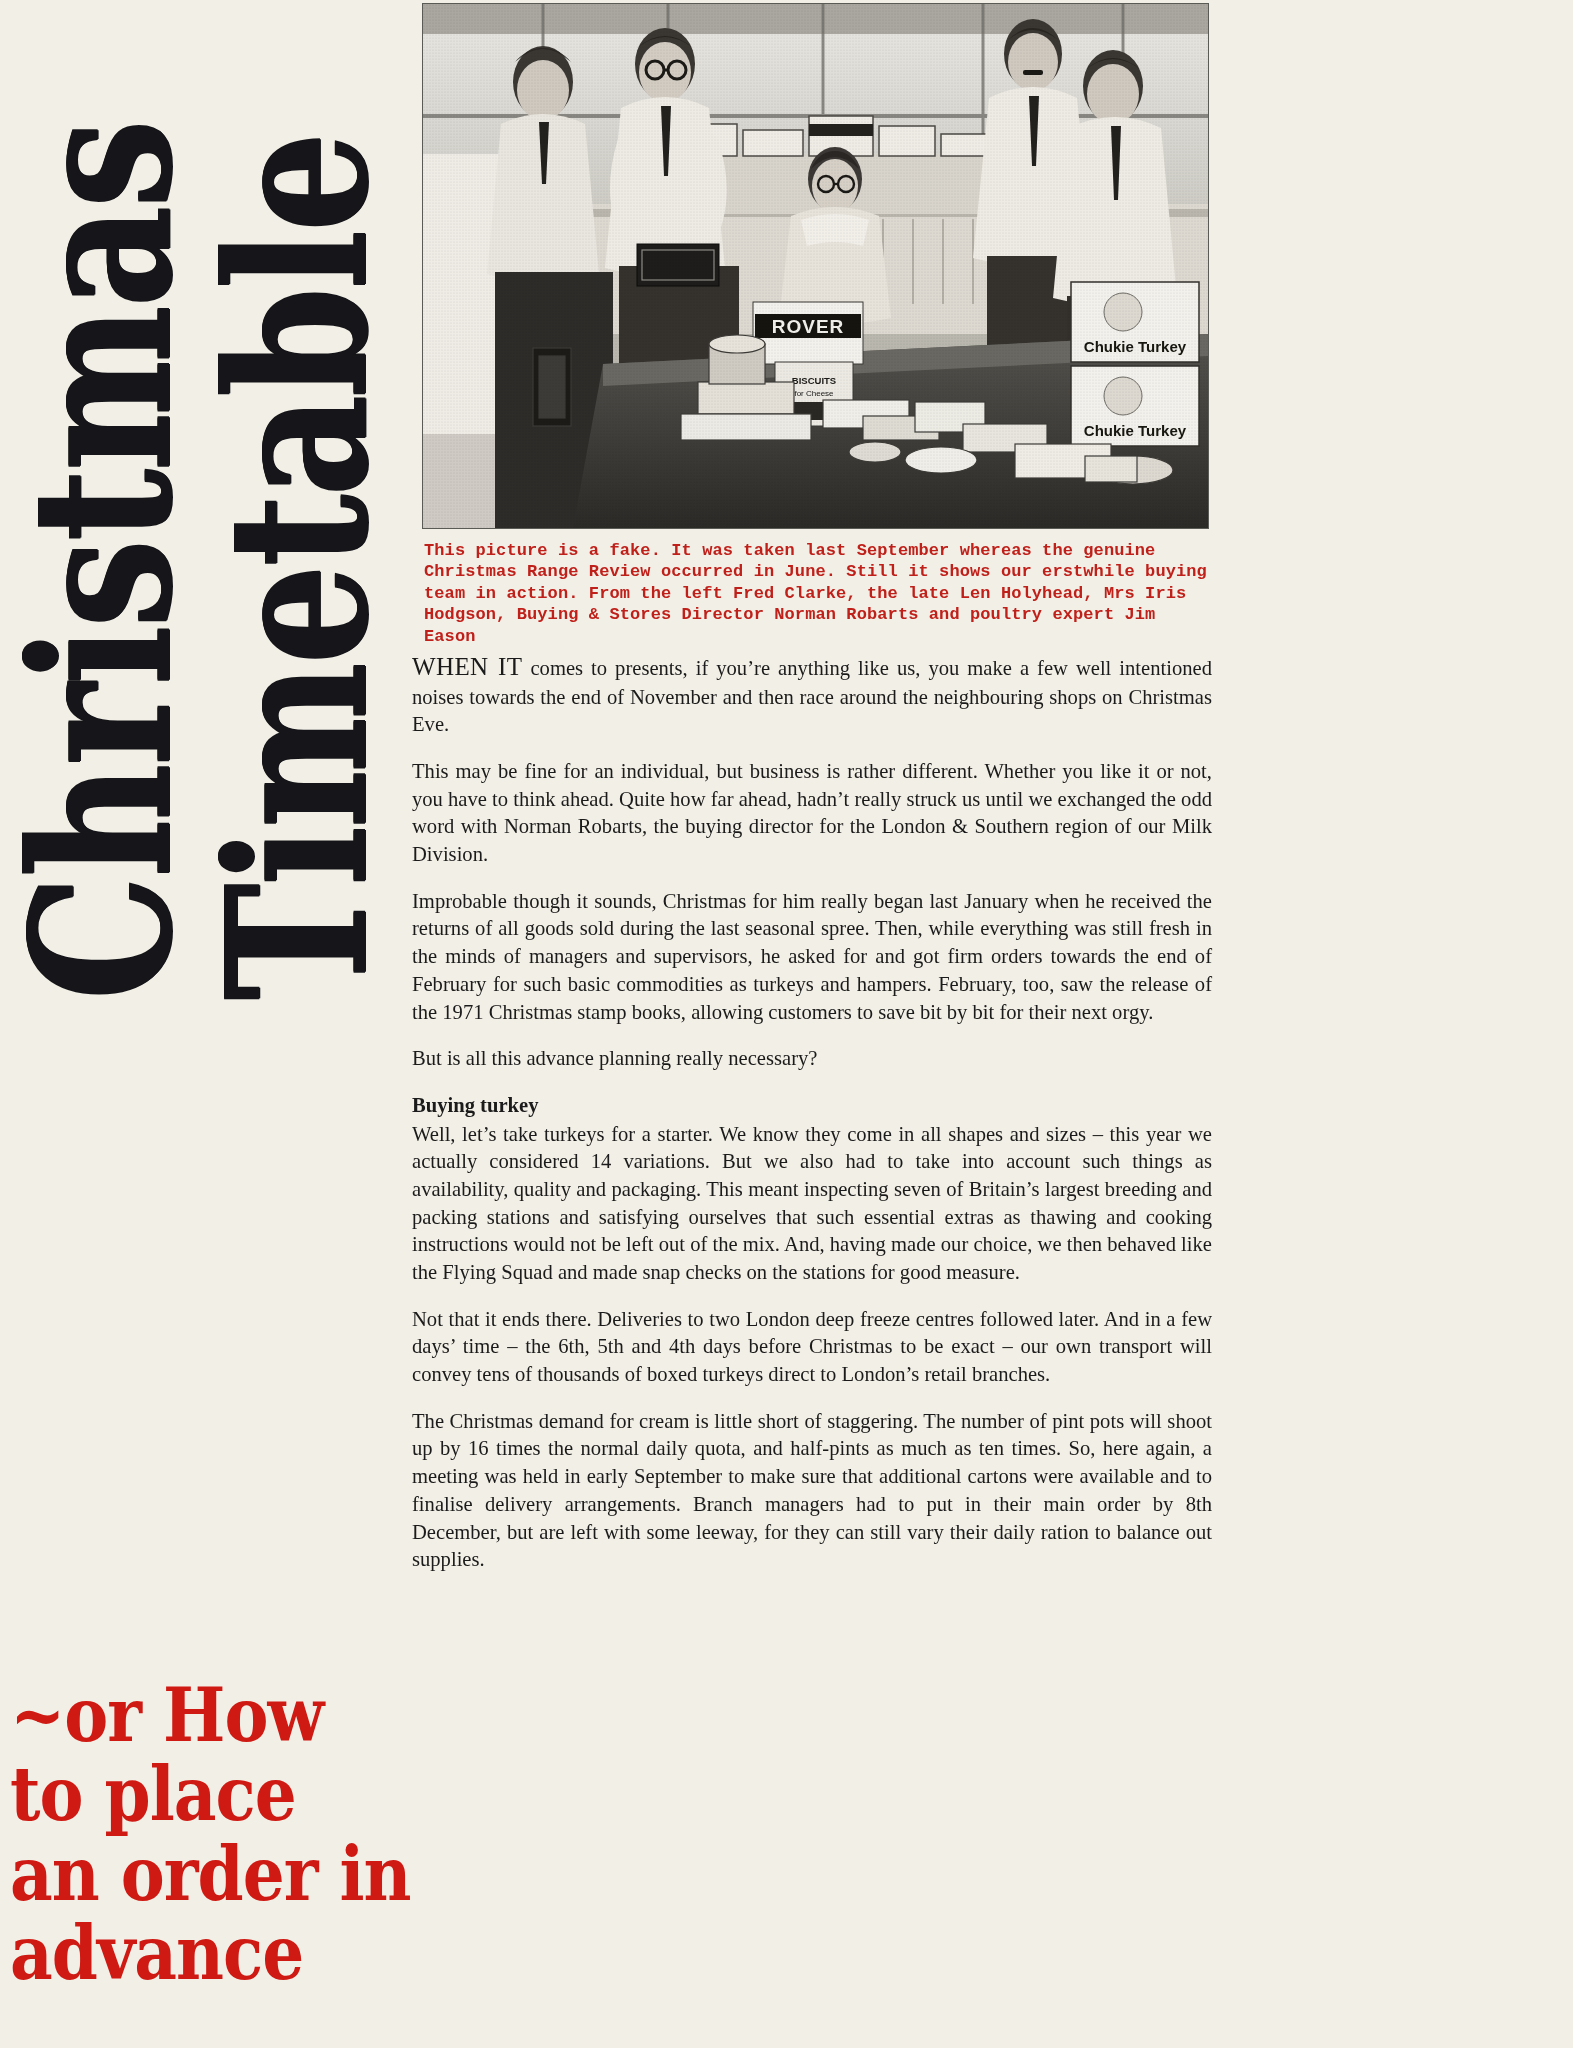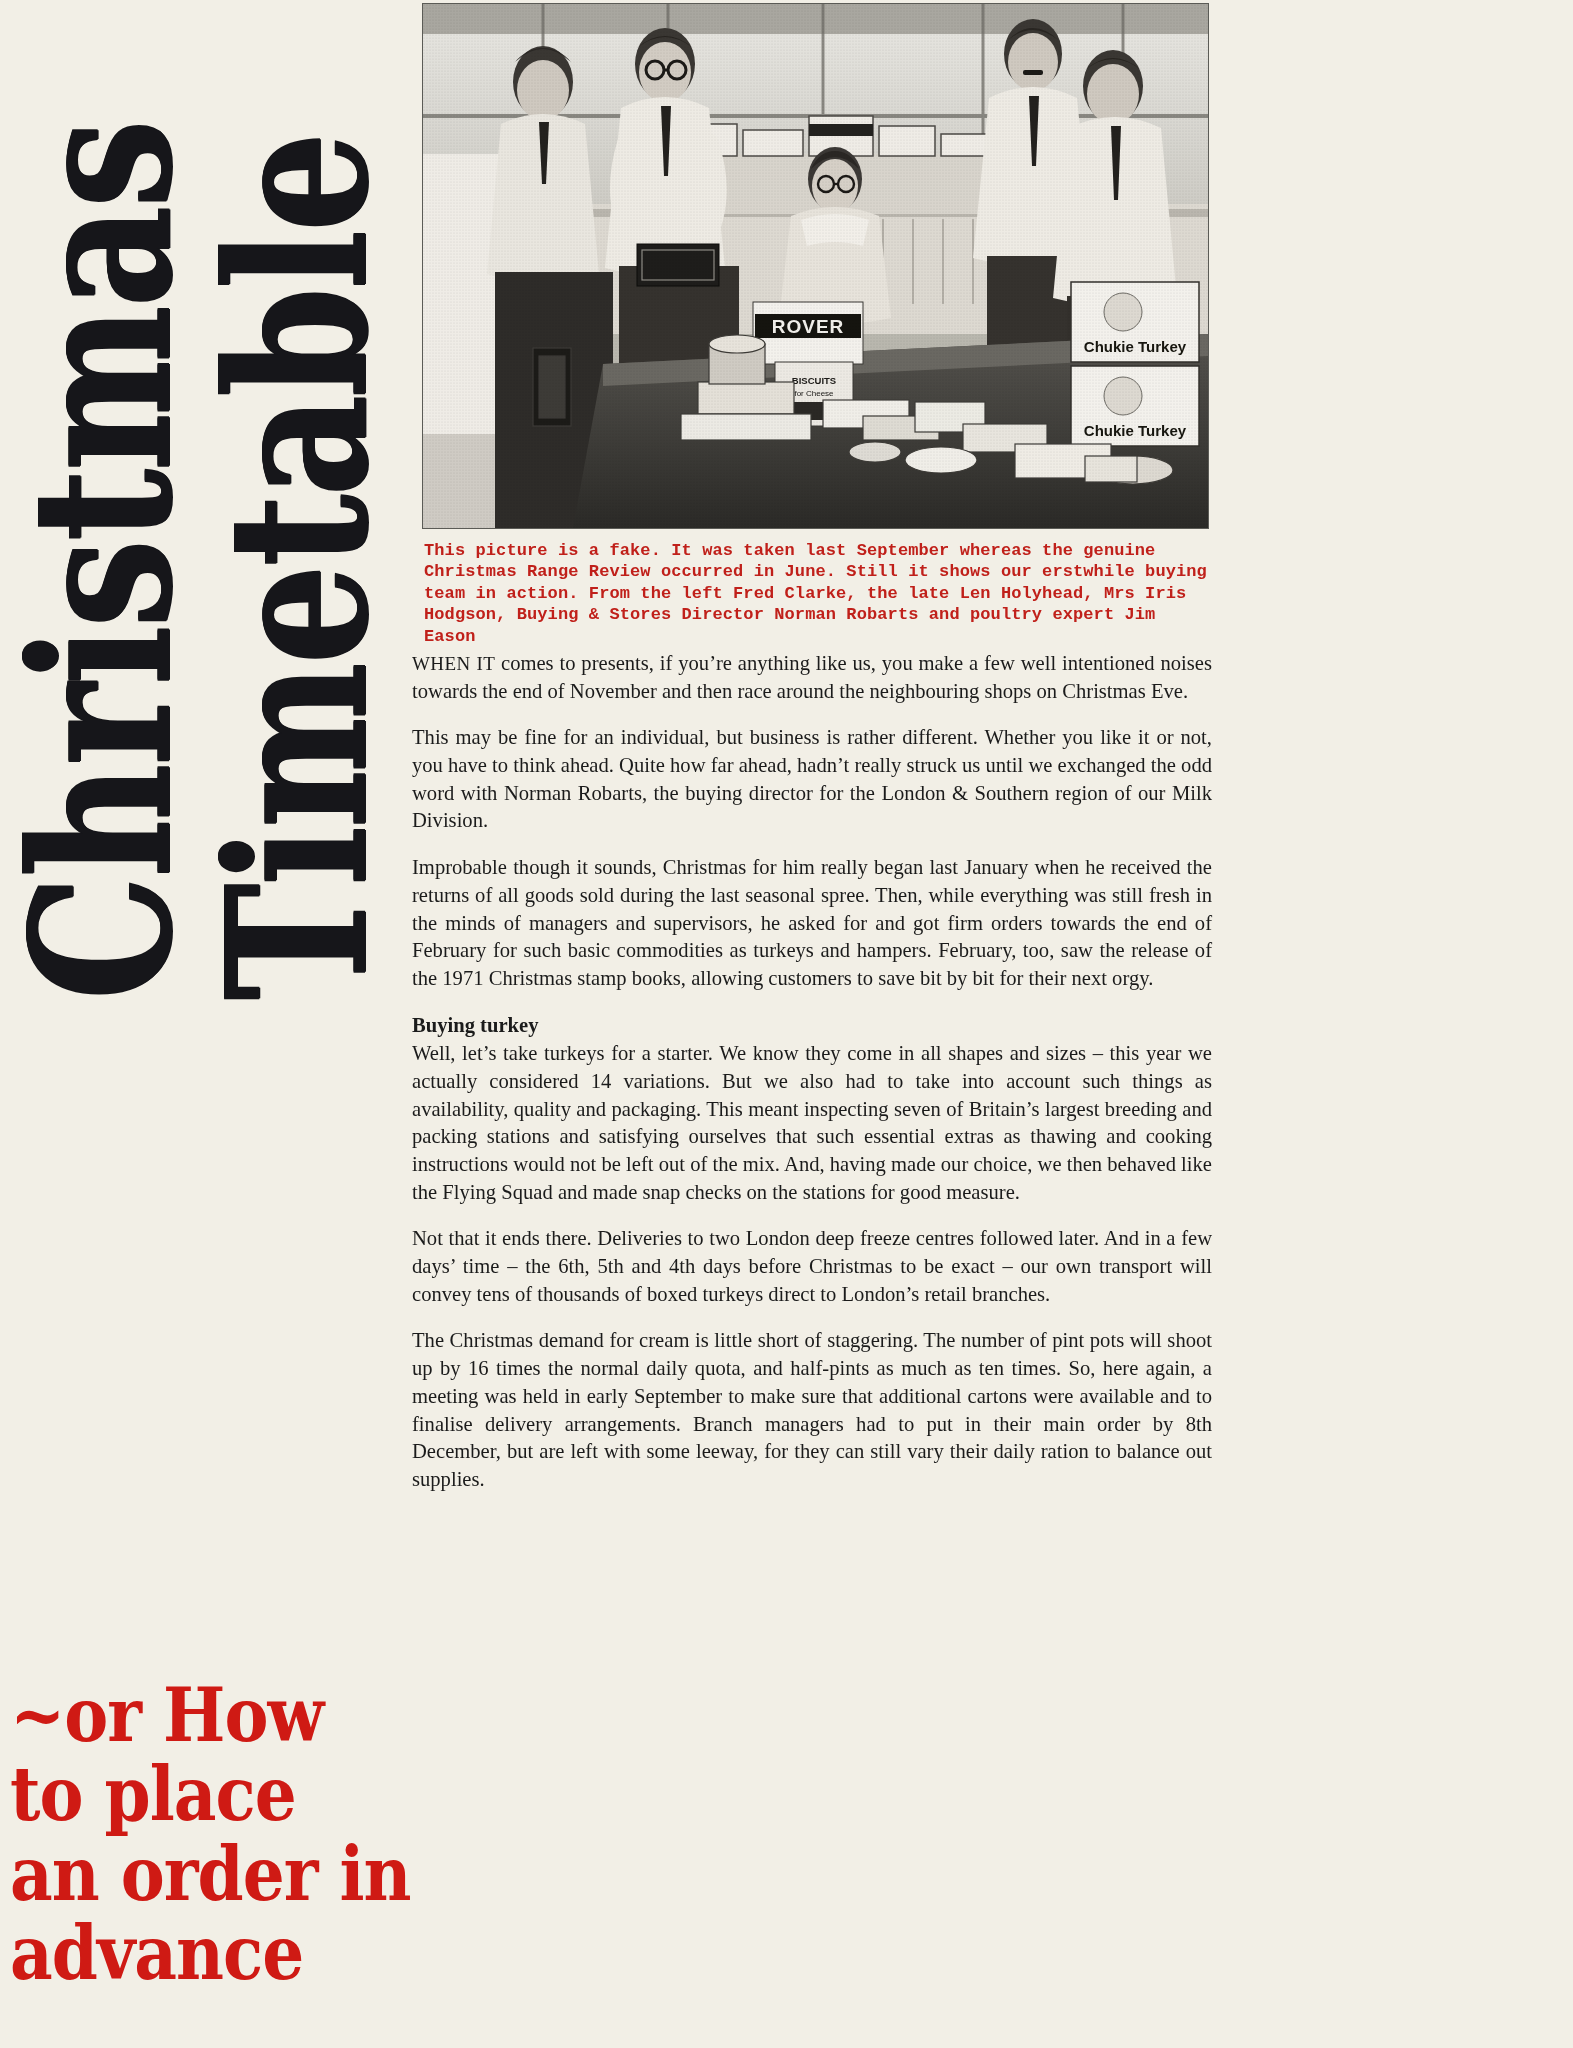--- a/index.html
+++ b/index.html
@@ -123,21 +123,21 @@
     text-justify: inter-word;
   }
   .body-text p {
     margin: 0 0 19px 0;
   }
   .body-text p.tight { margin-bottom: 7px; }
   .subhead {
     font-weight: 700;
     margin: 0 0 1px 0 !important;
   }
-  .smallcapsrun { font-size: 19px; letter-spacing: 0.4px; }
+  .smallcapsrun { font-size: 25px; letter-spacing: 0.4px; }
 </style>
 </head>
 <body>
 
 <div class="page">
 
   <div class="left-col">
 
     <div class="vertical-title">
       <div class="tline">Christmas</div>
@@ -317,20 +317,21 @@
         <rect x="0" y="0" width="785" height="524" fill="url(#dots)"></rect>
       </svg>
     </div>
 
     <div class="caption">This picture is a fake. It was taken last September whereas the genuine Christmas Range Review occurred in June. Still it shows our erstwhile buying team in action. From the left Fred Clarke, the late Len Holyhead, Mrs Iris Hodgson, Buying &amp; Stores Director Norman Robarts and poultry expert Jim Eason</div>
 
     <div class="body-text">
       <p><span class="smallcapsrun">WHEN IT</span><span> comes to presents, if you’re anything like us, you make a few well intentioned noises towards the end of November and then race around the neighbouring shops on Christmas Eve.</span></p>
       <p>This may be fine for an individual, but business is rather different. Whether you like it or not, you have to think ahead. Quite how far ahead, hadn’t really struck us until we exchanged the odd word with Norman Robarts, the buying director for the London &amp; Southern region of our Milk Division.</p>
       <p>Improbable though it sounds, Christmas for him really began last January when he received the returns of all goods sold during the last seasonal spree. Then, while everything was still fresh in the minds of managers and supervisors, he asked for and got firm orders towards the end of February for such basic commodities as turkeys and hampers. February, too, saw the release of the 1971 Christmas stamp books, allowing customers to save bit by bit for their next orgy.</p>
+      <p>But is all this advance planning really necessary?</p>
       <p class="subhead">Buying turkey</p>
       <p>Well, let’s take turkeys for a starter. We know they come in all shapes and sizes – this year we actually considered 14 variations. But we also had to take into account such things as availability, quality and packaging. This meant inspecting seven of Britain’s largest breeding and packing stations and satisfying ourselves that such essential extras as thawing and cooking instructions would not be left out of the mix. And, having made our choice, we then behaved like the Flying Squad and made snap checks on the stations for good measure.</p>
       <p>Not that it ends there. Deliveries to two London deep freeze centres followed later. And in a few days’ time – the 6th, 5th and 4th days before Christmas to be exact – our own transport will convey tens of thousands of boxed turkeys direct to London’s retail branches.</p>
       <p class="tight">The Christmas demand for cream is little short of staggering. The number of pint pots will shoot up by 16 times the normal daily quota, and half-pints as much as ten times. So, here again, a meeting was held in early September to make sure that additional cartons were available and to finalise delivery arrangements. Branch managers had to put in their main order by 8th December, but are left with some leeway, for they can still vary their daily ration to balance out supplies.</p>
     </div>
 
   </div>
 </div>
 
 </body></html>

